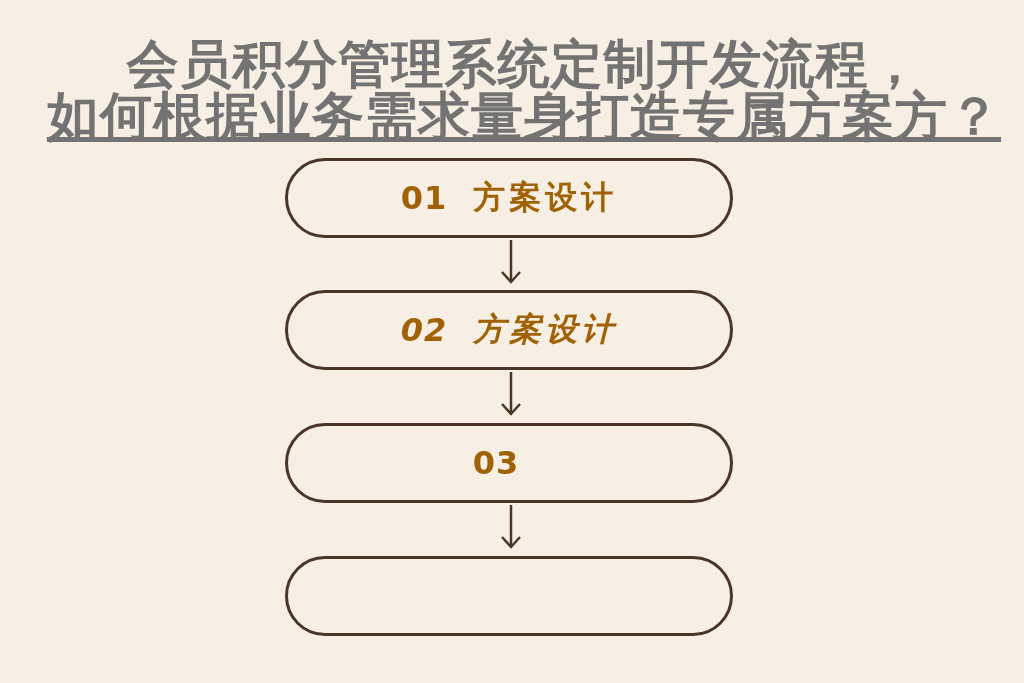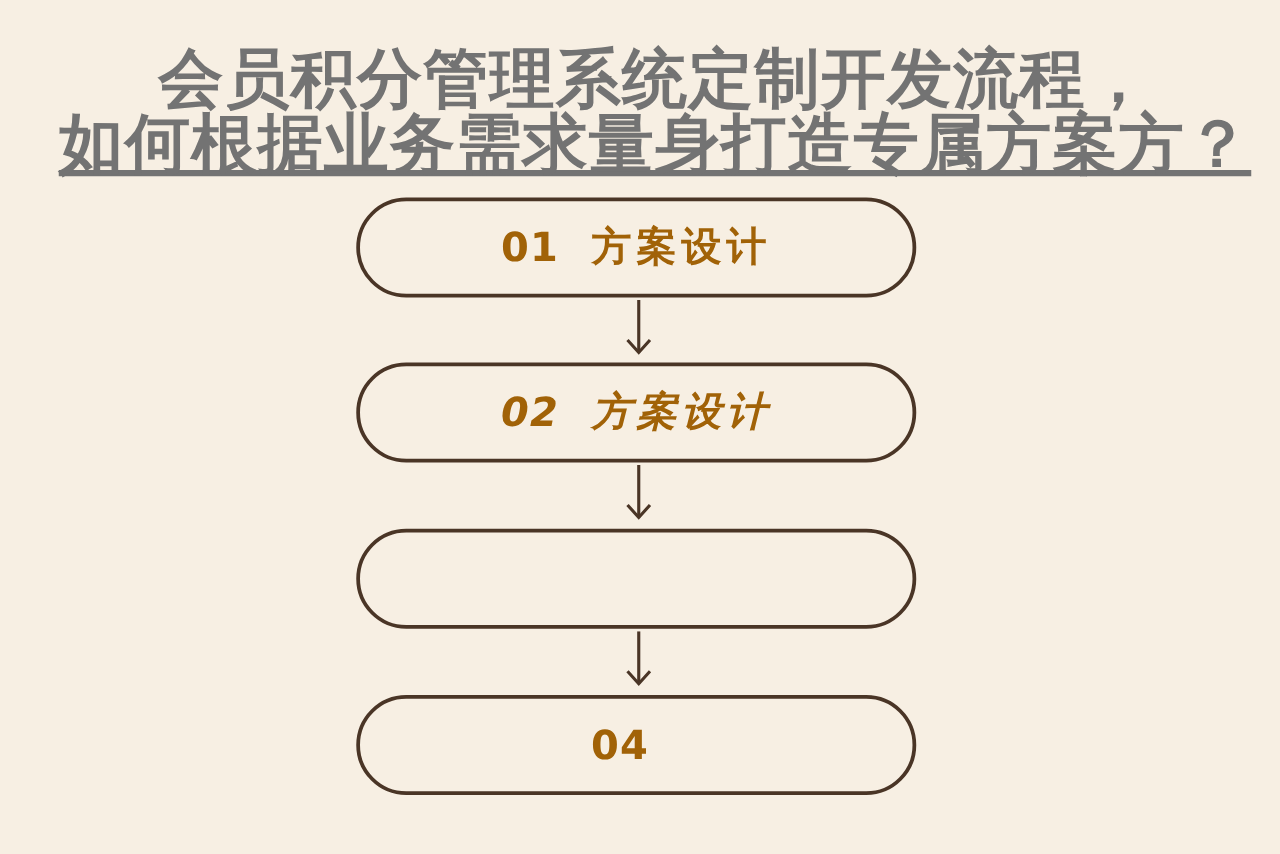--- a/index.html
+++ b/index.html
@@ -50,22 +50,22 @@
   <span class="num">02</span>
   <span class="label">方案设计</span>
 </div>
 
 <svg class="arrow" style="top:372px;" viewBox="0 0 24 46">
   <line x1="12" y1="0" x2="12" y2="42" stroke="#4a3526" stroke-width="2.5"></line>
   <polyline points="3,32 12,42 21,32" fill="none" stroke="#4a3526" stroke-width="2.5"></polyline>
 </svg>
 
 <div class="step" style="top:423px;">
+  <span class="num">03</span>
 </div>
 
 <svg class="arrow" style="top:505px;" viewBox="0 0 24 46">
   <line x1="12" y1="0" x2="12" y2="42" stroke="#4a3526" stroke-width="2.5"></line>
   <polyline points="3,32 12,42 21,32" fill="none" stroke="#4a3526" stroke-width="2.5"></polyline>
 </svg>
 
 <div class="step" style="top:556px;">
-  <span class="num">04</span>
 </div>
 
 </body></html>

